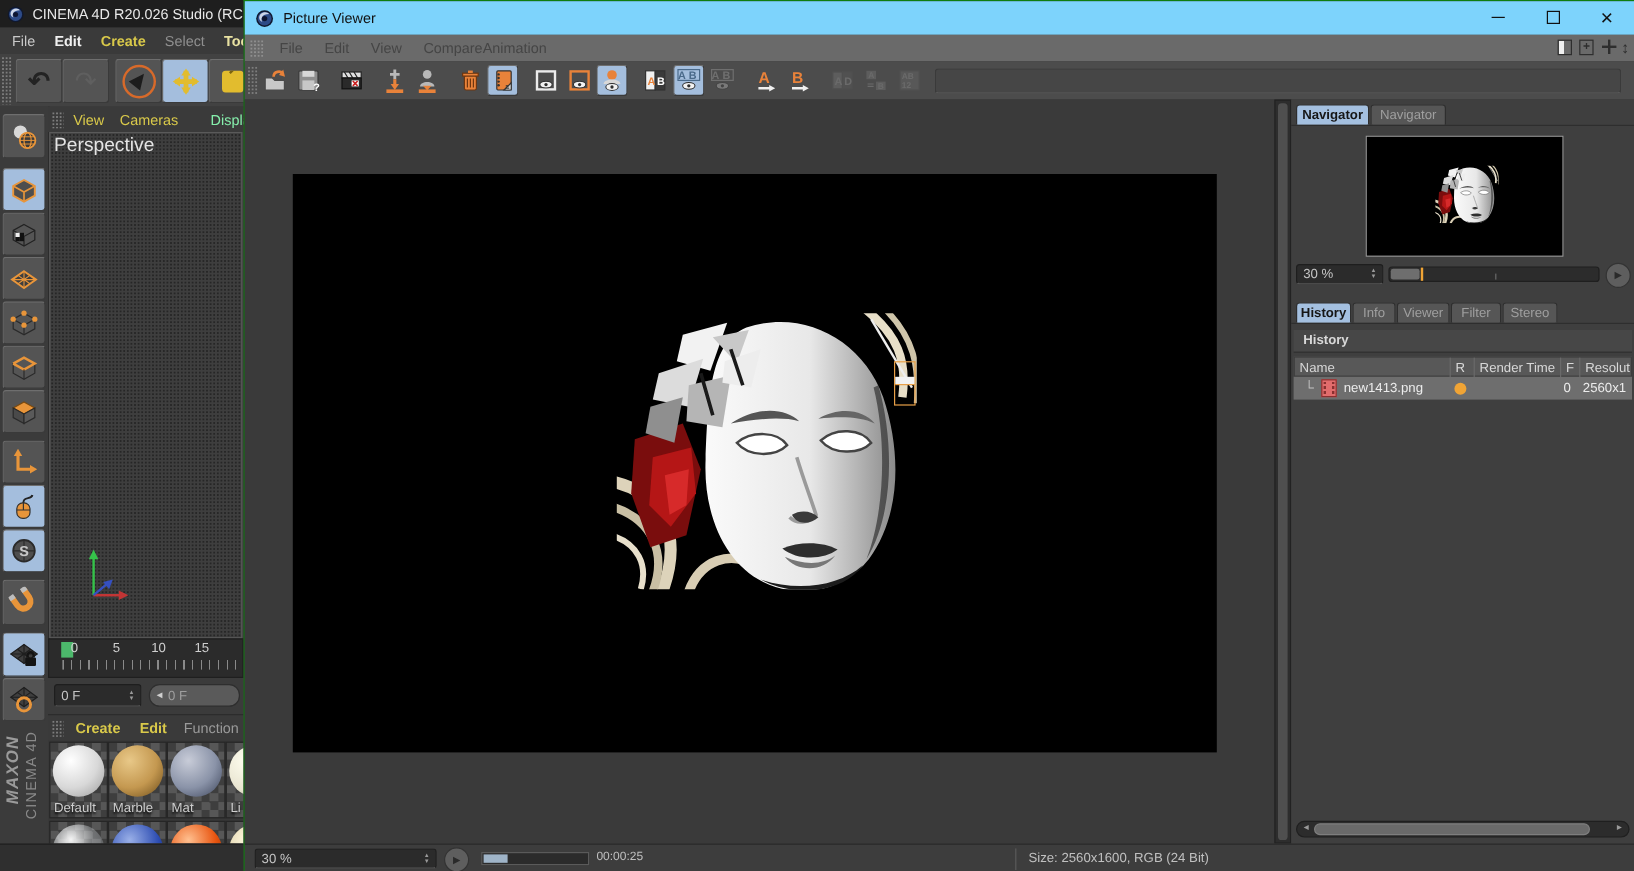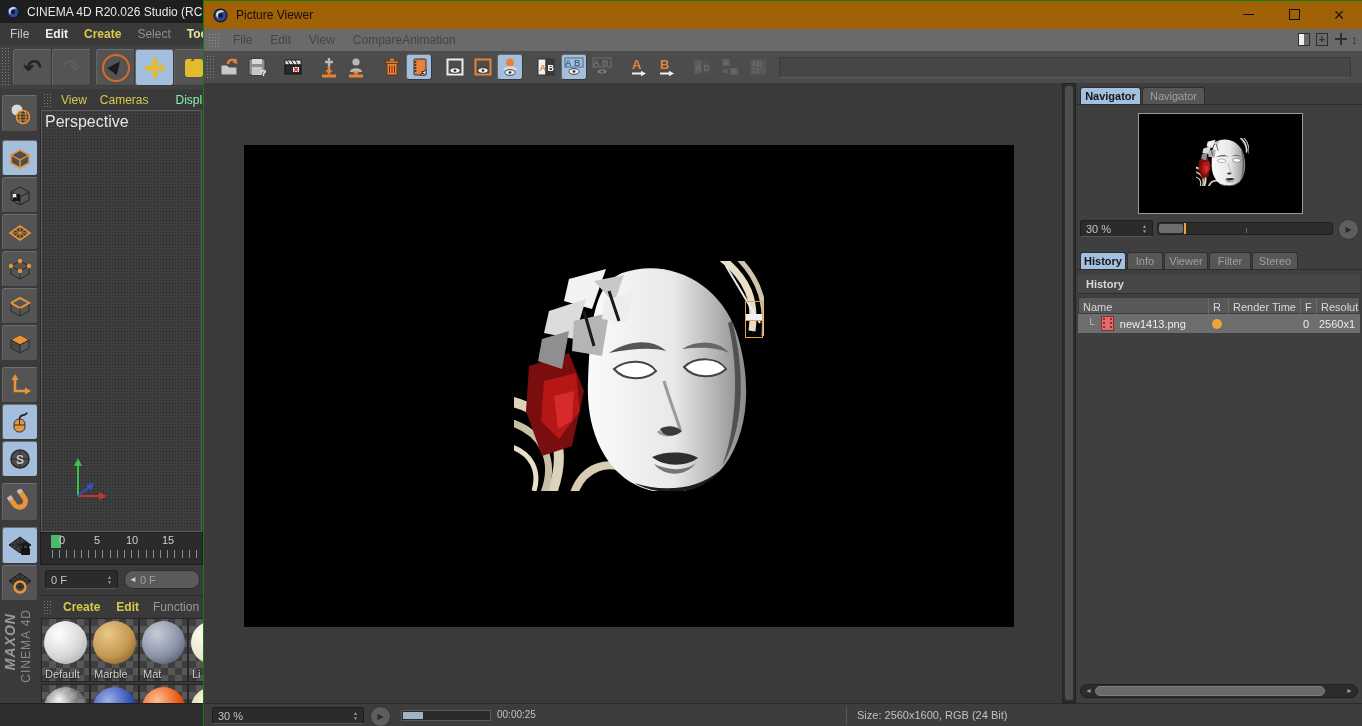--- a/index.html
+++ b/index.html
@@ -313,21 +313,21 @@
   <div class="abs" style="left:0;top:605px;width:40px;height:98px;background:#3b3b3b;overflow:hidden">
     <span style="position:absolute;left:2px;top:8px;writing-mode:vertical-rl;transform:rotate(180deg);font-size:14px;font-weight:bold;font-style:italic;color:#9a9a9a;letter-spacing:1px">MAXON</span>
     <span style="position:absolute;left:19px;top:4px;writing-mode:vertical-rl;transform:rotate(180deg);font-size:12px;color:#8a8a8a;letter-spacing:1px">CINEMA 4D</span>
   </div>
   <div class="abs grip" style="left:3px;top:706px;width:14px;height:14px"></div>
   <div class="abs" style="left:0;top:703px;width:203px;height:23px;background:#2f2f2f;border-top:1px solid #202020"></div>
 </div>
 
 <div class="abs" style="left:203px;top:0;width:1159px;height:726px;background:#3b3b3b;border-left:1px solid #0f7d0f;border-top:1px solid #0f7d0f;box-sizing:border-box">
 
-  <div class="abs" style="left:0;top:0;width:1158px;height:28px;background:#a16207;display:flex;align-items:center">
+  <div class="abs" style="left:0;top:0;width:1158px;height:28px;background:#7dd3fc;display:flex;align-items:center">
     <svg width="15" height="15" style="margin:0 8px 0 9px;flex:none">
         <use href="#c4dlogo"></use>
       </svg>
     <span style="font-size:12px;color:#111">Picture Viewer</span>
     <div class="wbtn" style="left:1021px">
       <span style="width:11px;height:0;border-bottom:1.5px solid #111"></span>
     </div>
     <div class="wbtn" style="left:1067px">
       <span style="width:9px;height:9px;border:1.4px solid #111"></span>
     </div>

